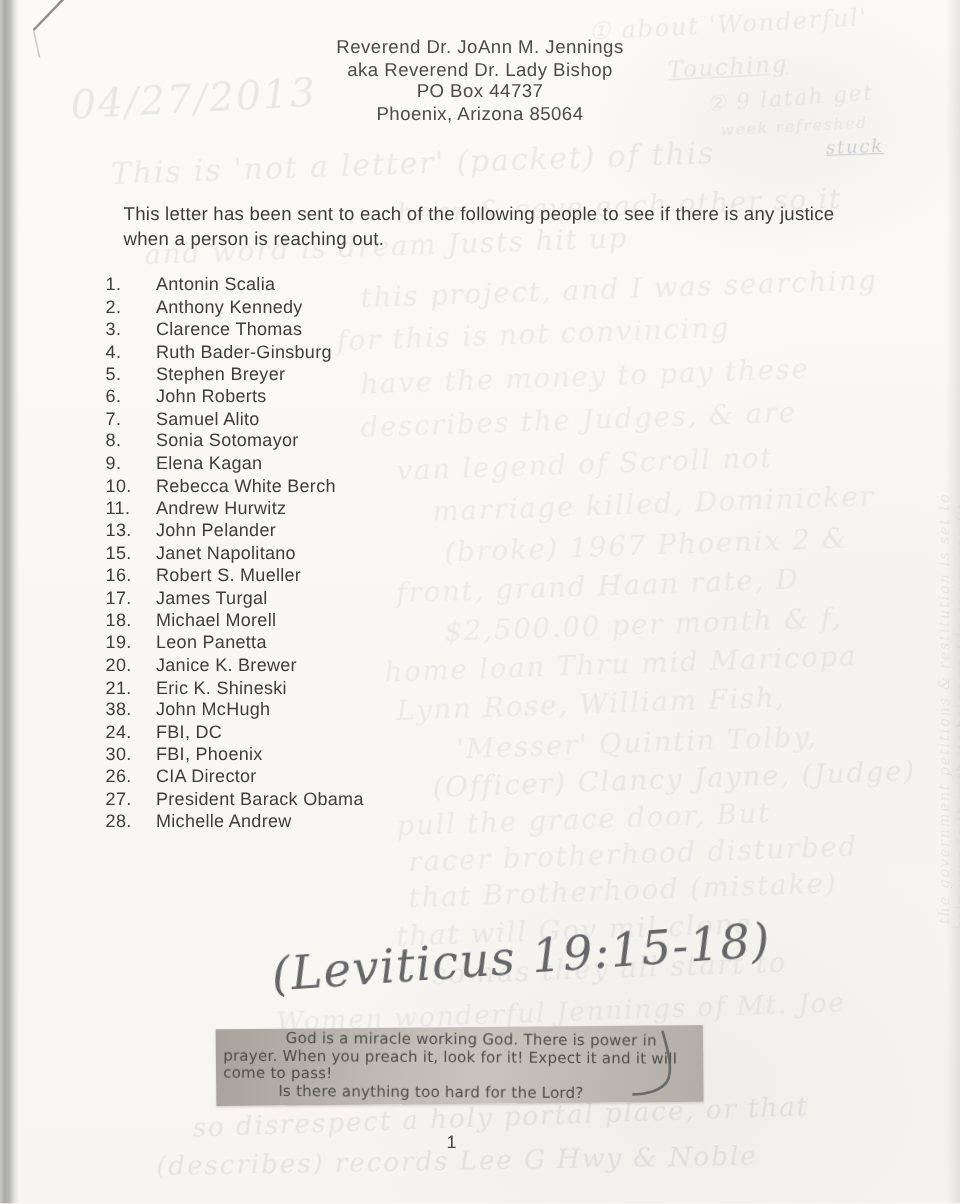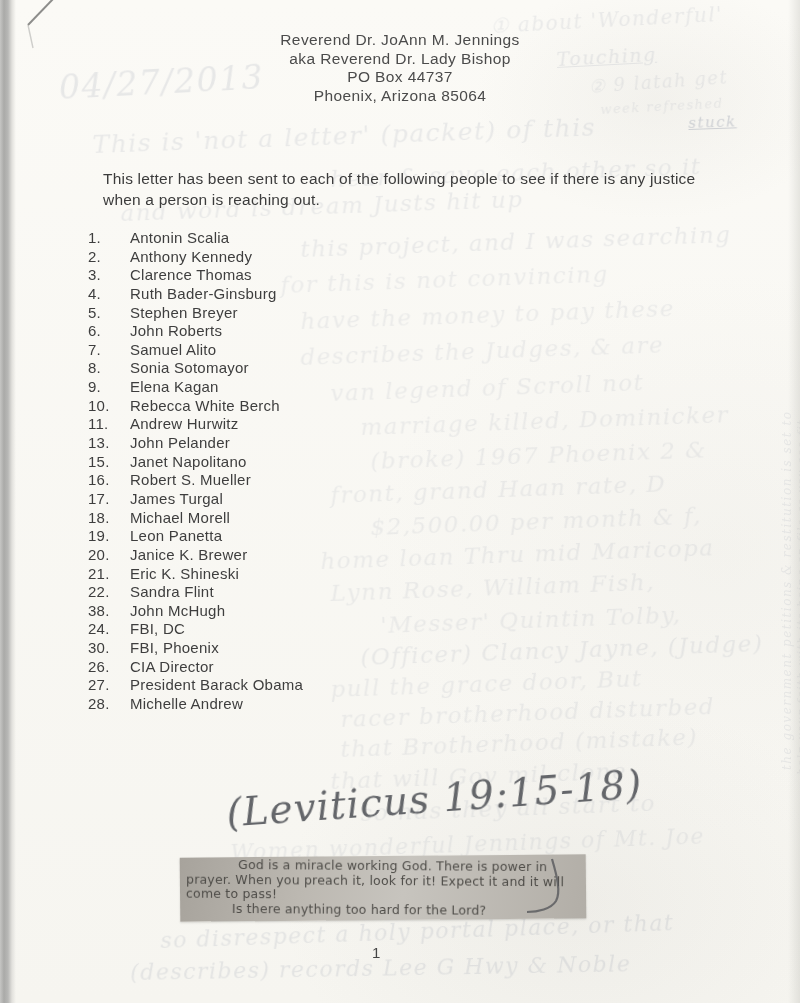--- a/index.html
+++ b/index.html
@@ -168,24 +168,20 @@
     </div>
     <div class="row">
       <span class="num">20.</span>
       <span>Janice K. Brewer</span>
     </div>
     <div class="row">
       <span class="num">21.</span>
       <span>Eric K. Shineski</span>
     </div>
     <div class="row">
-      <span class="num">22.</span>
-      <span>Sandra Flint</span>
-    </div>
-    <div class="row">
       <span class="num">38.</span>
       <span>John McHugh</span>
     </div>
     <div class="row">
       <span class="num">24.</span>
       <span>FBI, DC</span>
     </div>
     <div class="row">
       <span class="num">30.</span>
       <span>FBI, Phoenix</span>

